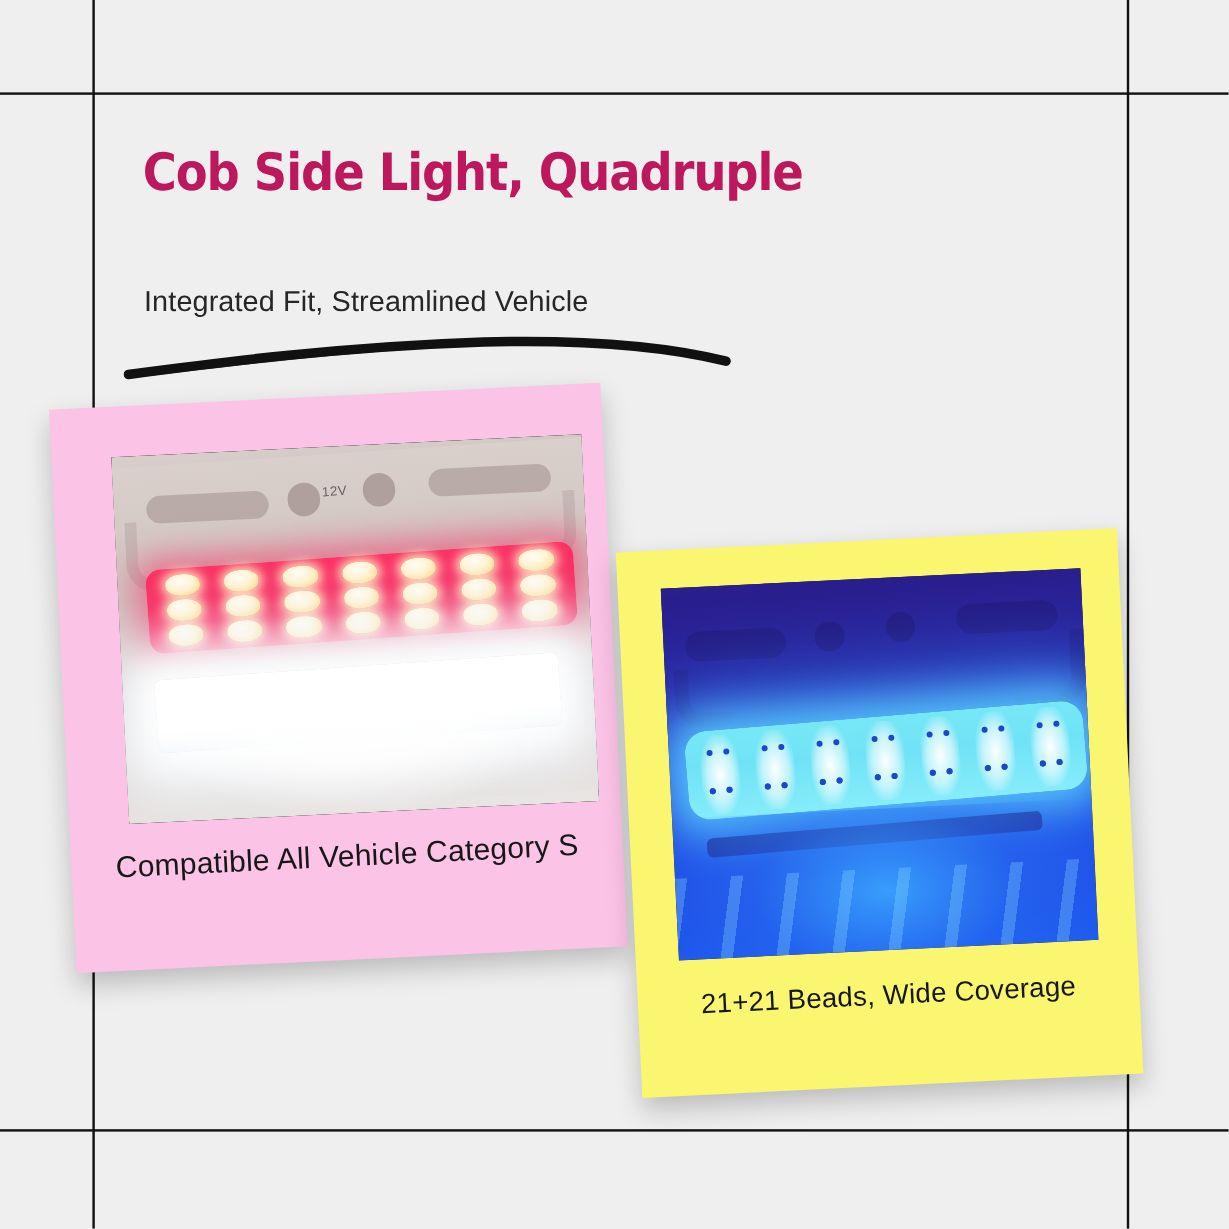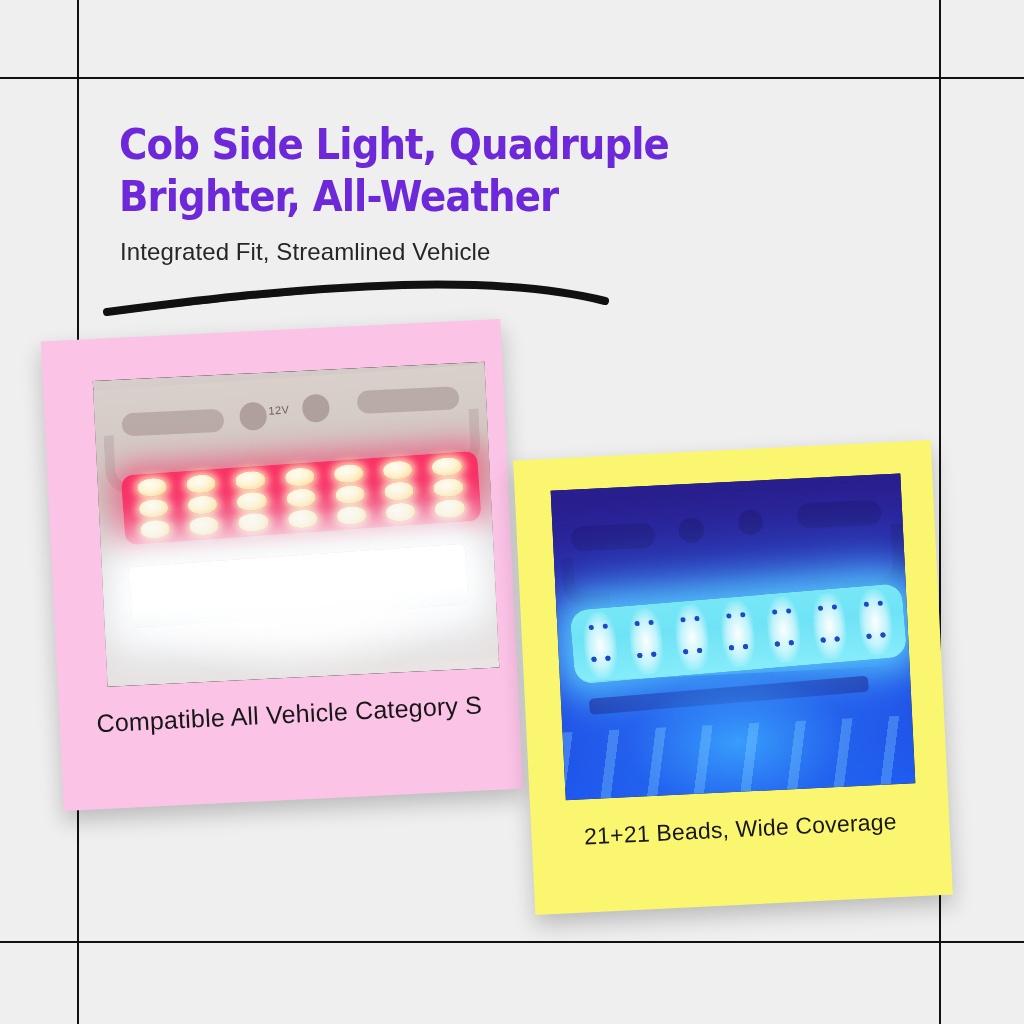--- a/index.html
+++ b/index.html
@@ -20,21 +20,21 @@
   .rule.v-right{left:939px;}
   .rule.h-top{top:77px;}
   .rule.h-bottom{top:941px;}
 
   
   .headline{
     position:absolute;left:119px;top:118px;width:700px;
     font-weight:bold;
     font-size:43px;line-height:1.22;
     letter-spacing:-0.9px;
-    color:#6d28d9;
+    color:#be185d;
     font-family:"DejaVu Sans", sans-serif;
     font-stretch:condensed;
   }
   .headline .l2{display:block;}
   .subtitle{
     position:absolute;left:120px;top:238px;
     font-size:24px;color:#262626;letter-spacing:.1px;
     font-family:"Liberation Sans", sans-serif;
   }
   .swoosh{position:absolute;left:103px;top:272px;width:520px;height:50px;}
@@ -218,21 +218,20 @@
 
 <div class="stage">
 
   <div class="rule v v-left"></div>
   <div class="rule v v-right"></div>
   <div class="rule h h-top"></div>
   <div class="rule h h-bottom"></div>
 
   <div class="headline">
     <span class="l1">Cob Side Light, Quadruple</span>
-    <span class="l2">Brighter, All-Weather</span>
   </div>
   <div class="subtitle">Integrated Fit, Streamlined Vehicle</div>
 
   <svg class="swoosh" viewBox="0 0 520 50">
     <path d="M4,40 C80,30 180,17 300,13 C380,11 450,16 502,29" fill="none" stroke="#111111" stroke-width="8" stroke-linecap="round"></path>
     <path d="M6,41 C90,31 190,18 305,14 C385,12 452,17 500,30" fill="none" stroke="#111111" stroke-width="4" stroke-linecap="round" opacity=".8"></path>
   </svg>
 
   <div class="polaroid" id="card-pink">
     <div class="photo">

